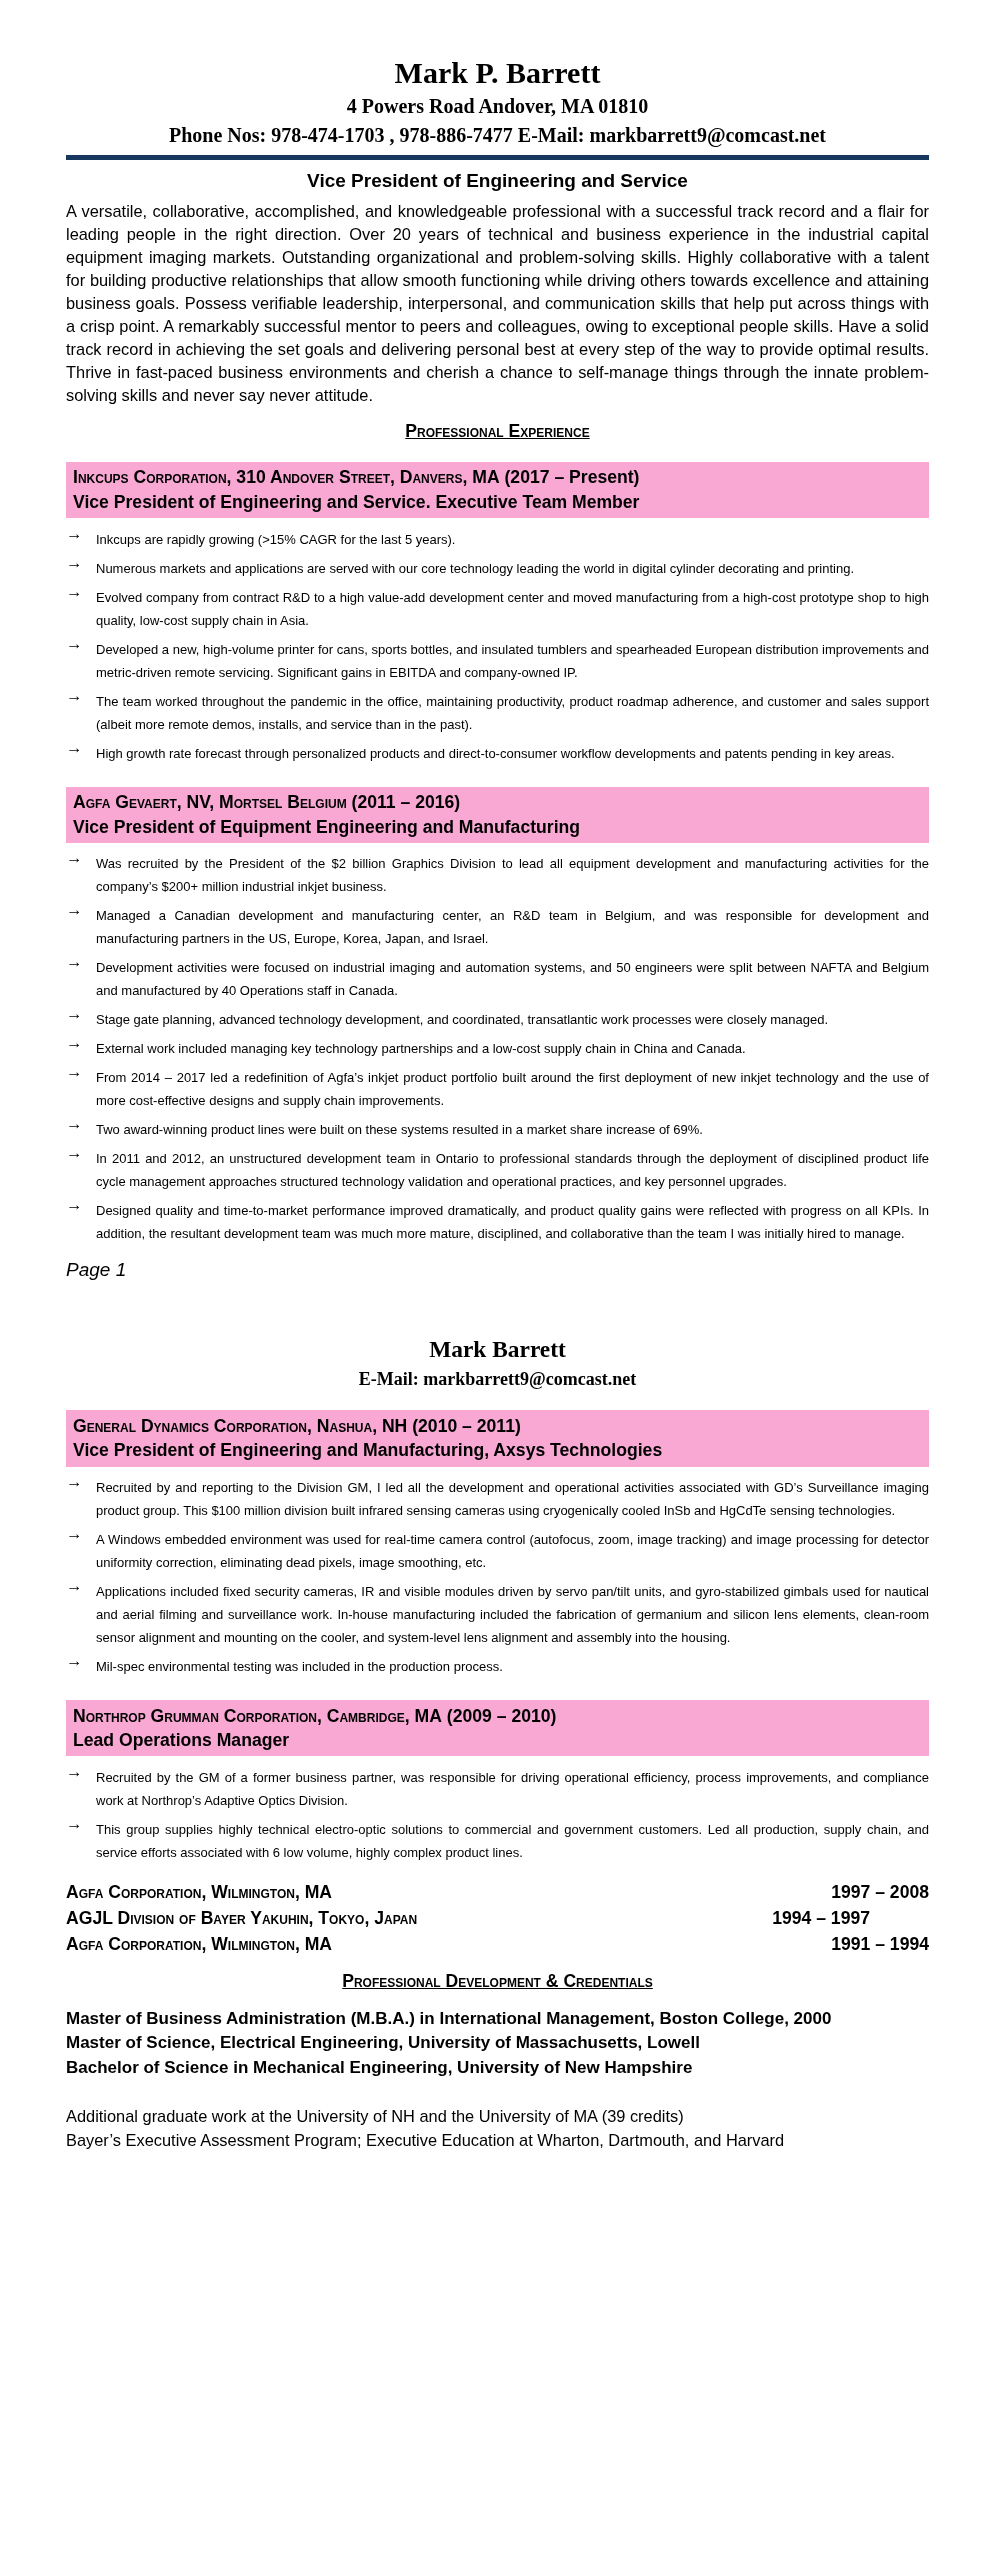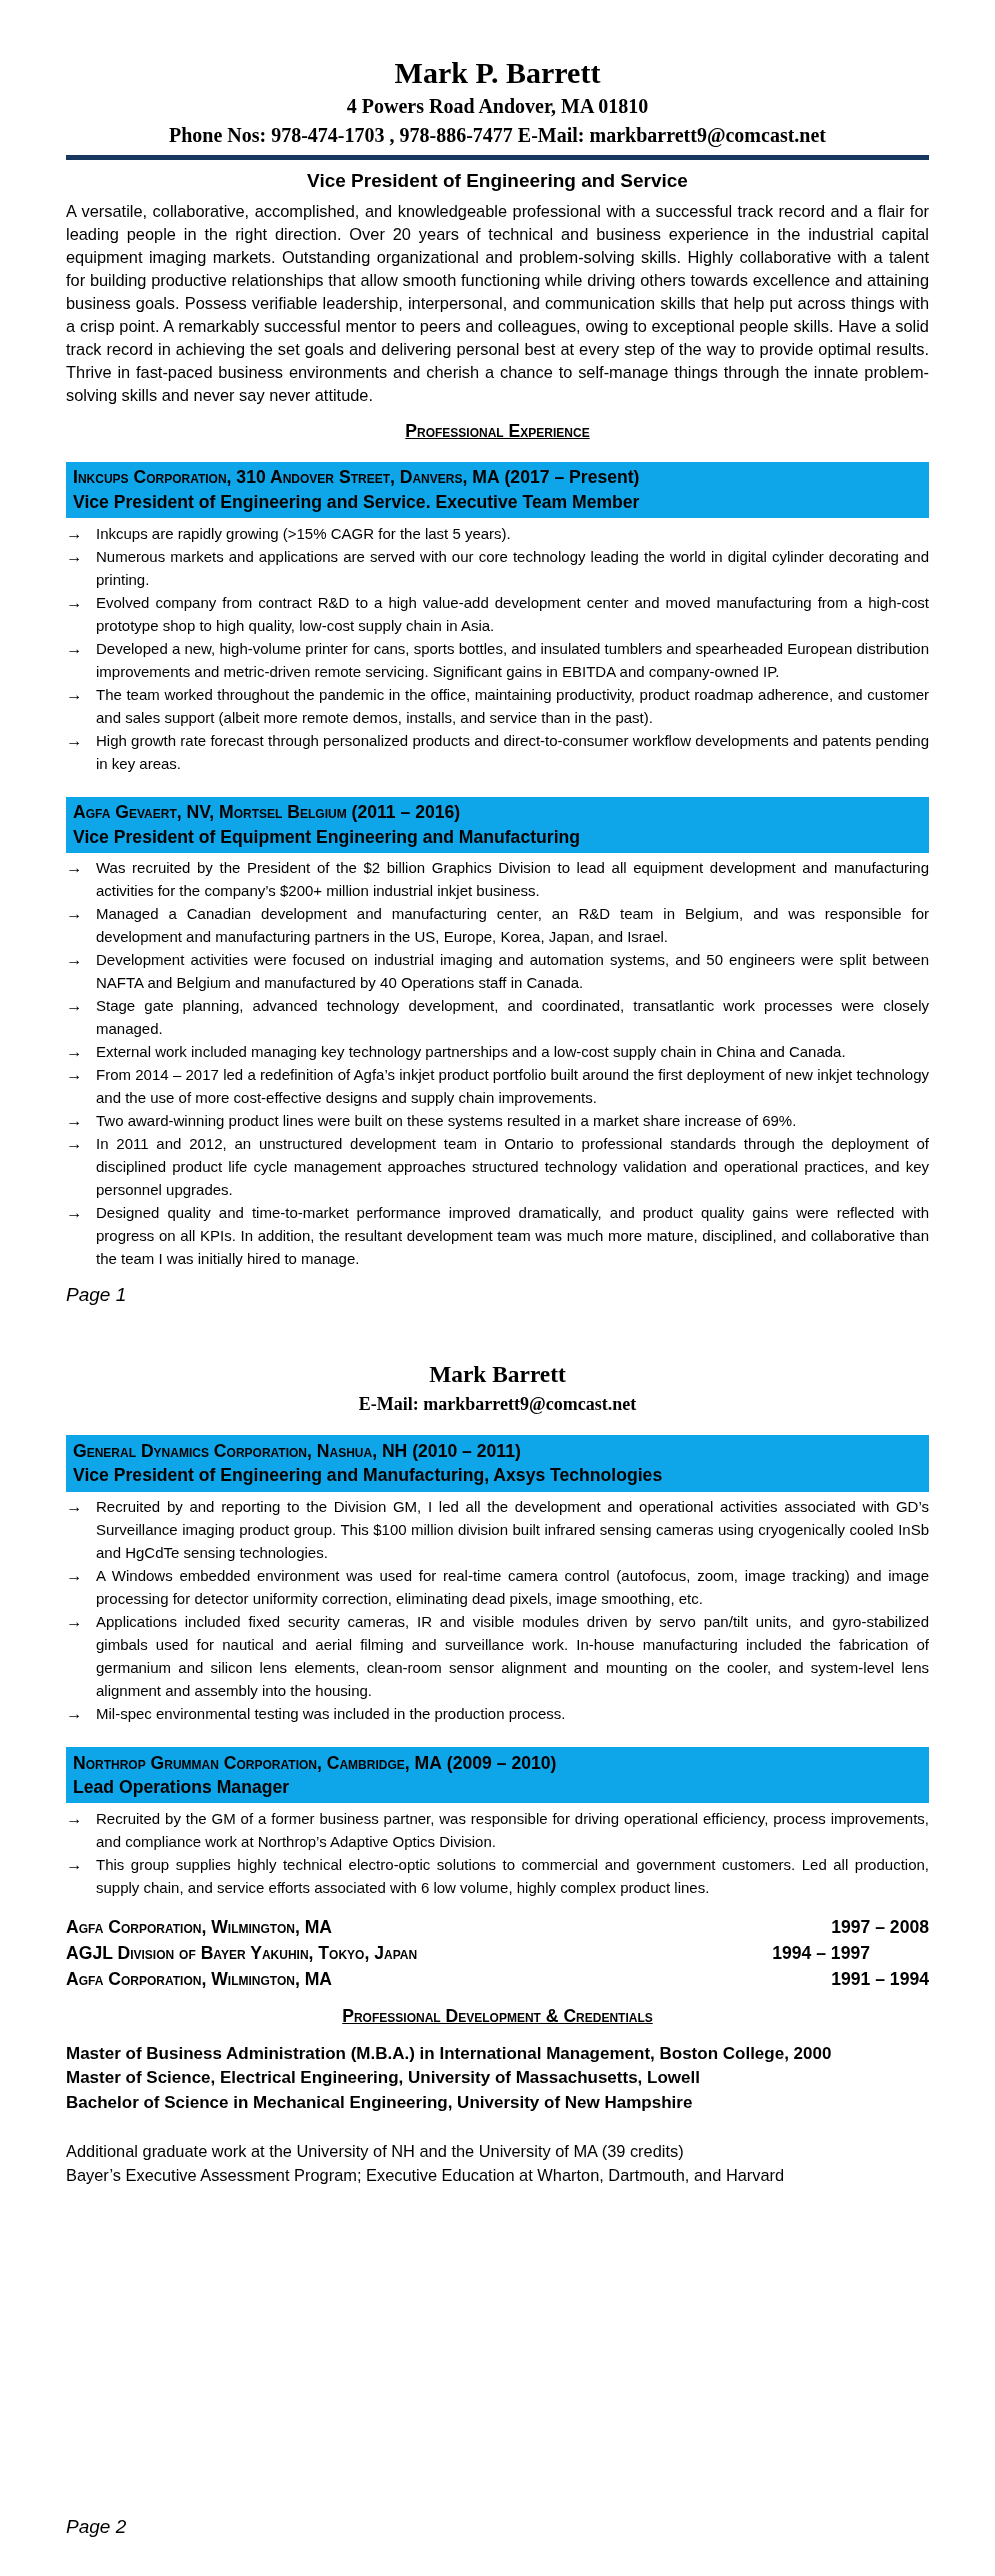--- a/index.html
+++ b/index.html
@@ -11,28 +11,28 @@
   }
   .serif{font-family:"Liberation Serif",serif;}
   .name1{font-size:30px;font-weight:bold;text-align:center;line-height:1.15;}
   .hdr-line{font-size:20px;font-weight:bold;text-align:center;line-height:1.25;margin-top:3.5px;}
   .divider{height:5.3px;background:#17375E;margin-top:7.6px;}
   .role-title{font-size:19px;font-weight:bold;text-align:center;margin-top:9.4px;}
   .summary{font-size:16.4px;line-height:23px;text-align:justify;margin:8.2px 0 0;}
   .sec-heading{font-size:17.6px;font-weight:bold;text-align:center;font-variant:small-caps;margin:14px 0 0;text-decoration:underline;}
   .job{margin-top:20px;}
   .job + .job{margin-top:22px;}
-  .job-header{background:#0ea5e9;padding:3.5px 7px;font-weight:bold;}
+  .job-header{background:#f9a8d4;padding:3.5px 7px;font-weight:bold;}
   .job-company-line{font-size:17.6px;line-height:24.6px;}
   .sc{font-variant:small-caps;}
   .job-title{font-size:17.6px;line-height:24.6px;}
   .bullets{margin-top:3.5px;}
   .bullet{display:flex;}
   .arrow{flex:0 0 30px;font-size:16.4px;line-height:23px;}
-  .btxt{flex:1;font-size:15px;line-height:23px;text-align:justify;}
+  .btxt{flex:1;font-size:13px;line-height:23px;text-align:justify;margin-top:6px;}
   .page-footer{font-size:19px;font-style:italic;margin-top:14px;}
   .name2{font-size:23.4px;font-weight:bold;text-align:center;margin-top:54px;line-height:1.2;}
   .email2{font-size:18px;font-weight:bold;text-align:center;margin-top:5.9px;}
   .jobs-page2{margin-top:13px;}
   .prior-rows{margin-top:15px;}
   .prior-row{display:flex;justify-content:space-between;font-size:17.6px;font-weight:bold;line-height:26px;}
   .prior-company{font-variant:small-caps;}
   .date-offset{padding-right:59px;}
   .degrees{margin-top:15px;}
   .degree{font-size:17px;font-weight:bold;line-height:24.6px;}
@@ -253,16 +253,15 @@
       <div class="degree">Bachelor of Science in Mechanical Engineering, University of New Hampshire</div>
     </div>
 
   <div class="additional">
 
       <div class="addl">Additional graduate work at the University of NH and the University of MA (39 credits)</div>
 
       <div class="addl">Bayer’s Executive Assessment Program; Executive Education at Wharton, Dartmouth, and Harvard</div>
     </div>
 
-  <div class="page-footer footer2">Page 2</div>
 
 </div>
 
 
 </body></html>

